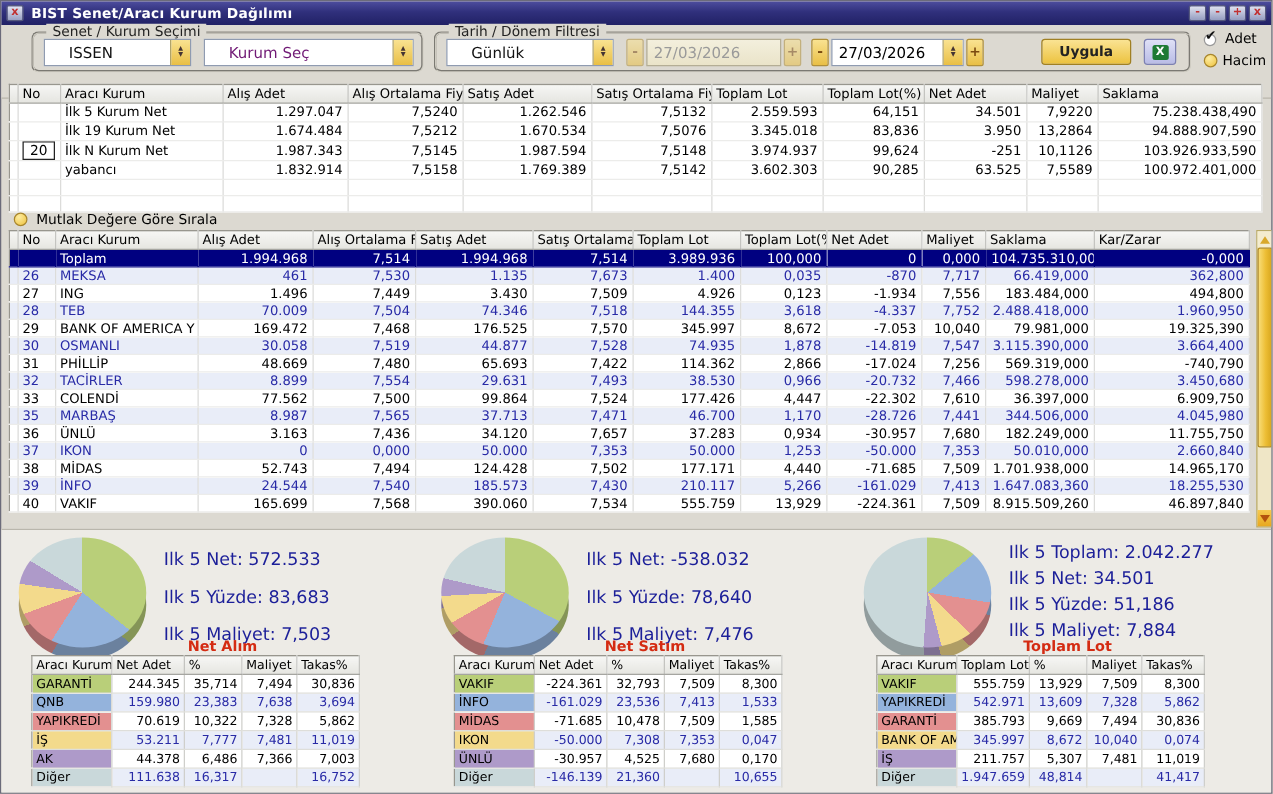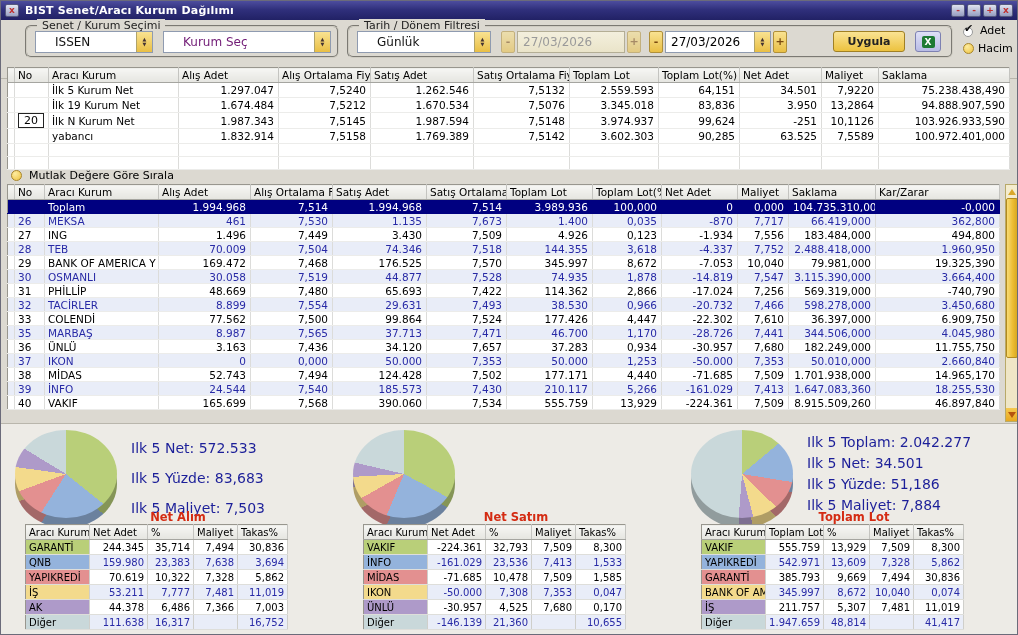--- a/index.html
+++ b/index.html
@@ -662,20 +662,25 @@
             <td class="num">16,752</td>
           </tr>
         </tbody>
     </table>
   </div>
   <div class="panel" data-panel="1" style="left:344px">
     <div class="pie">
         <div class="side" style="background: conic-gradient(rgb(185, 207, 121) 0deg, rgb(185, 207, 121) 118.055deg, rgb(148, 179, 220) 118.055deg, rgb(148, 179, 220) 202.784deg, rgb(227, 144, 144) 202.784deg, rgb(227, 144, 144) 240.505deg, rgb(243, 218, 140) 240.505deg, rgb(243, 218, 140) 266.814deg, rgb(174, 154, 201) 266.814deg, rgb(174, 154, 201) 283.104deg, rgb(201, 216, 218) 283.104deg, rgb(201, 216, 218) 360deg);"></div>
         <div class="top" style="background: conic-gradient(rgb(185, 207, 121) 0deg, rgb(185, 207, 121) 118.055deg, rgb(148, 179, 220) 118.055deg, rgb(148, 179, 220) 202.784deg, rgb(227, 144, 144) 202.784deg, rgb(227, 144, 144) 240.505deg, rgb(243, 218, 140) 240.505deg, rgb(243, 218, 140) 266.814deg, rgb(174, 154, 201) 266.814deg, rgb(174, 154, 201) 283.104deg, rgb(201, 216, 218) 283.104deg, rgb(201, 216, 218) 360deg);"></div>
       </div>
+    <div class="stats">
+        <div>Ilk 5 Net: -538.032</div>
+        <div>Ilk 5 Yüzde: 78,640</div>
+        <div>Ilk 5 Maliyet: 7,476</div>
+      </div>
     <div class="plabel">Net Satım</div>
     <table class="t mini">
       <colgroup>
           <col style="width:64px">
           <col style="width:58px">
           <col style="width:46px">
           <col style="width:44px">
           <col style="width:50px">
         </colgroup>
       <thead>

